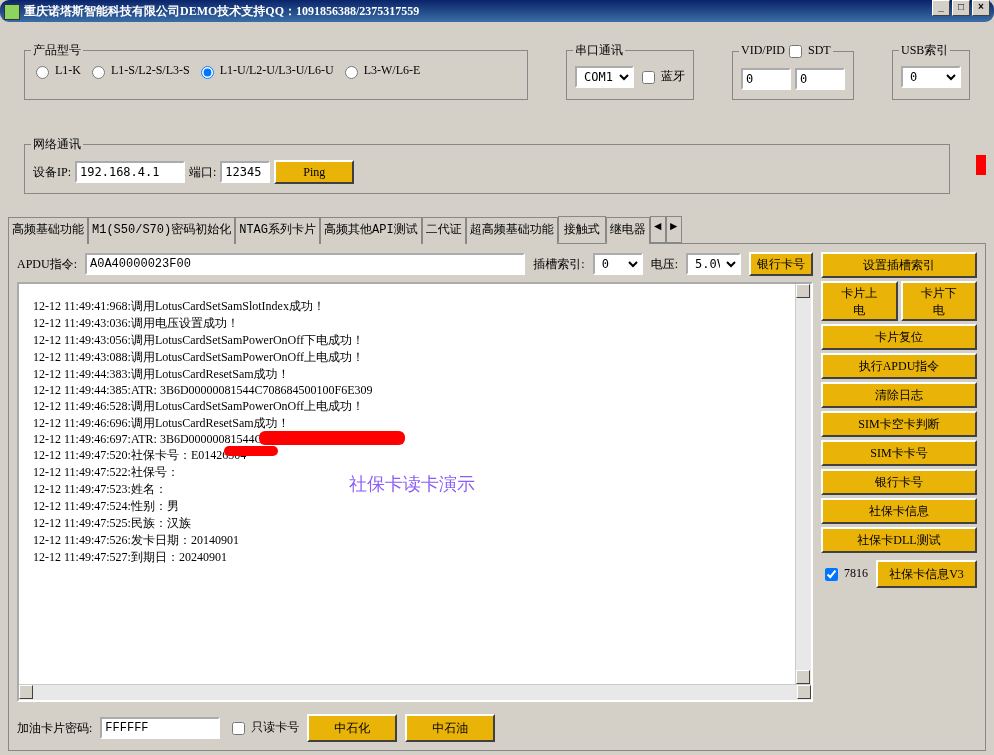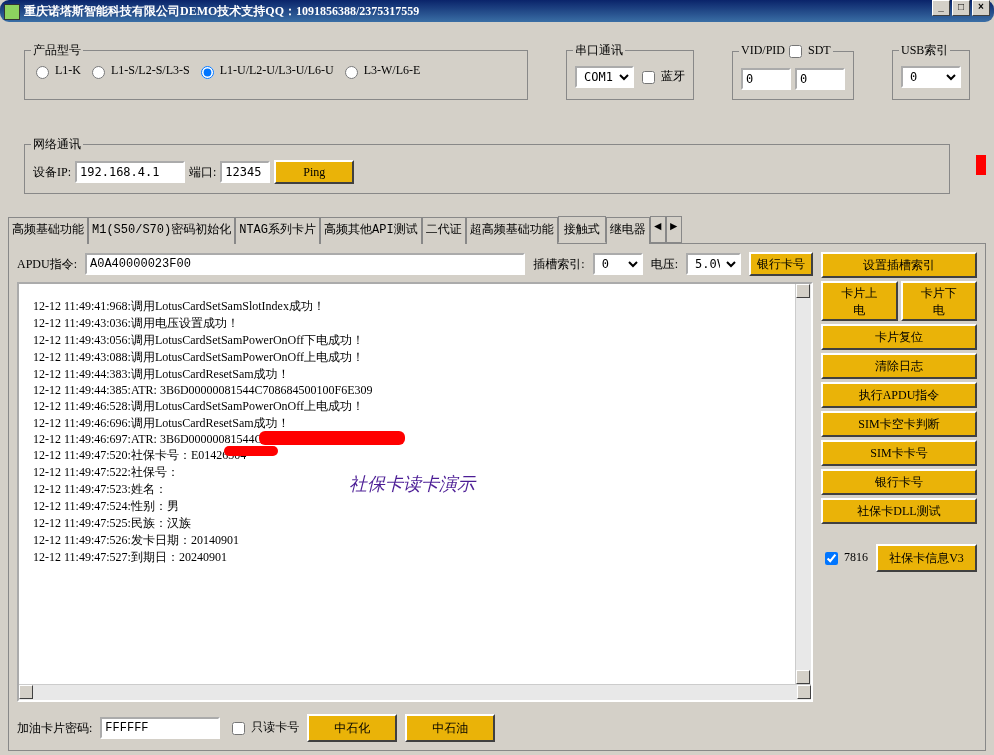--- a/index.html
+++ b/index.html
@@ -27,29 +27,29 @@
 .tab.active { background: #d4d0c8; border-bottom: 1px solid #d4d0c8; z-index: 2; padding: 4px 5px; top:0; }
 .tab-nav { border: 1px solid #888; background: #d4d0c8; width: 16px; text-align: center; padding: 2px 0; }
 .tab-content { border: 1px solid #888; border-top: none; flex: 1; display: flex; flex-direction: column; padding: 8px; min-height: 0; }
 .upper { display: flex; flex: 1; gap: 8px; min-height: 0; }
 .left-panel { flex: 1; display: flex; flex-direction: column; min-width: 0; }
 .apdu-row { display: flex; align-items: center; gap: 8px; margin-bottom: 6px; white-space: nowrap; }
 .apdu-row input.wide { flex: 1; font-family: "Courier New", monospace; }
 .log { flex: 1; border: 2px inset #fff; background: #fff; font-family: "Courier New","SimSun",monospace; padding: 14px; white-space: pre; overflow: hidden; position: relative; }
 .log .redact1 { position: absolute; left: 240px; top: 147px; width: 146px; height: 14px; background: #f00; border-radius: 6px; }
 .log .redact2 { position: absolute; left: 205px; top: 162px; width: 54px; height: 10px; background: #f00; border-radius: 5px; }
-.log .anno { position: absolute; left: 330px; top: 188px; color: #4c1d95; font-size: 18px; font-family: "SimSun"; font-style: italic; }
+.log .anno { position: absolute; left: 330px; top: 188px; color: #8b5cf6; font-size: 18px; font-family: "SimSun"; }
 .log .sbar-h { position: absolute; left: 0; right: 0; bottom: 0; height: 16px; background: #e8e8e8; border-top: 1px solid #ccc; }
 .log .sbar-v { position: absolute; top: 0; right: 0; bottom: 16px; width: 16px; background: #e8e8e8; border-left: 1px solid #ccc; }
 .log .sbar-nib { width: 14px; height: 14px; background: #d4d0c8; border: 1px solid; border-color: #fff #404040 #404040 #fff; }
 .right-panel { width: 156px; display: flex; flex-direction: column; gap: 3px; }
 .right-panel .btn { width: 100%; height: 26px; }
 .btn-row2 { display: flex; gap: 3px; }
 .btn-row2 .btn { flex: 1; height: 40px; padding: 2px 18px; }
-.cb7816 { display: flex; align-items: center; gap: 8px; margin-top: 17px; }
+.cb7816 { display: flex; align-items: center; gap: 8px; margin-top: 4px; }
 .cb7816 .btn { flex: 1; height: 28px; }
 .bottom-row { display: flex; align-items: center; gap: 8px; padding-top: 12px; }
 .bottom-row input[type=text] { font-family: "Courier New", monospace; width: 120px; }
 .bottom-row .btn { width: 90px; height: 28px; }
 </style>
 </head>
 <body>
 
 <div class="titlebar">
   <span><span class="icon"></span><span>重庆诺塔斯智能科技有限公司DEMO技术支持QQ：1091856388/2375317559</span></span>
@@ -144,25 +144,26 @@
 12-12 11:49:47:526:发卡日期：20140901
 12-12 11:49:47:527:到期日：20240901</span><div class="redact1"></div><div class="redact2"></div><div class="anno">社保卡读卡演示</div><div class="sbar-v"><div class="sbar-nib" style="position:absolute;top:0"></div><div class="sbar-nib" style="position:absolute;bottom:0"></div></div><div class="sbar-h"><div class="sbar-nib" style="position:absolute;left:0"></div><div class="sbar-nib" style="position:absolute;right:0"></div></div></div>
       </div>
       <div class="right-panel">
         <button class="btn">设置插槽索引</button>
         <div class="btn-row2">
           <button class="btn">卡片上电</button>
           <button class="btn">卡片下电</button>
         </div>
         <button class="btn">卡片复位</button>
+        <button class="btn">执行APDU指令</button>
         <button class="btn">清除日志</button>
-        <button class="btn">执行APDU指令</button>
         <button class="btn">SIM卡空卡判断</button>
         <button class="btn">SIM卡卡号</button>
         <button class="btn">银行卡号</button>
+        <button class="btn">社保卡信息</button>
         <button class="btn">社保卡DLL测试</button>
         <div class="cb7816">
           <label><input type="checkbox" checked="" style=""> <span>7816</span></label>
           <button class="btn">社保卡信息V3</button>
         </div>
       </div>
     </div>
     <div class="bottom-row">
       <span>加油卡片密码:</span>
       <input type="text" value="FFFFFF" style="">

